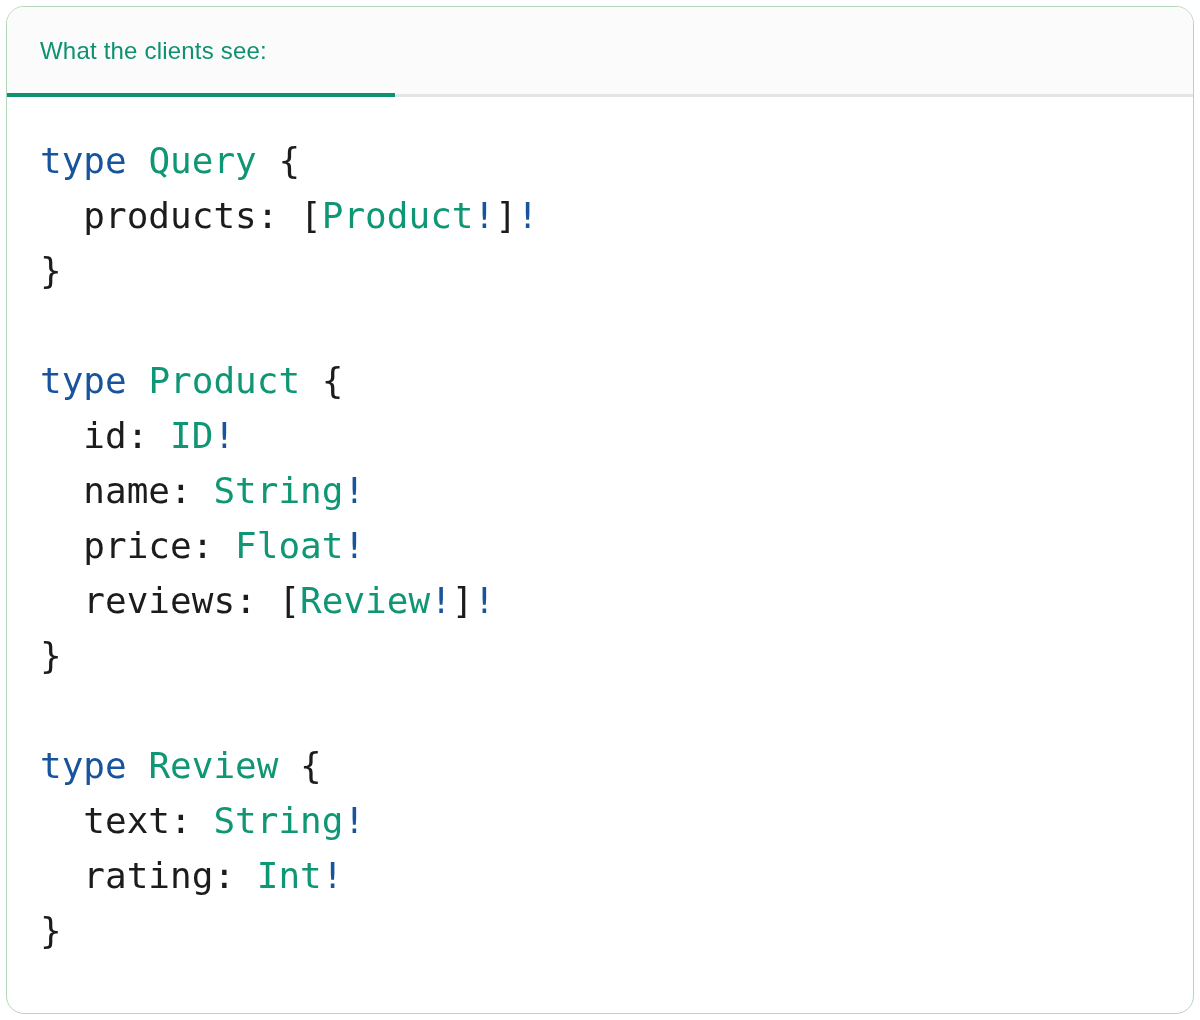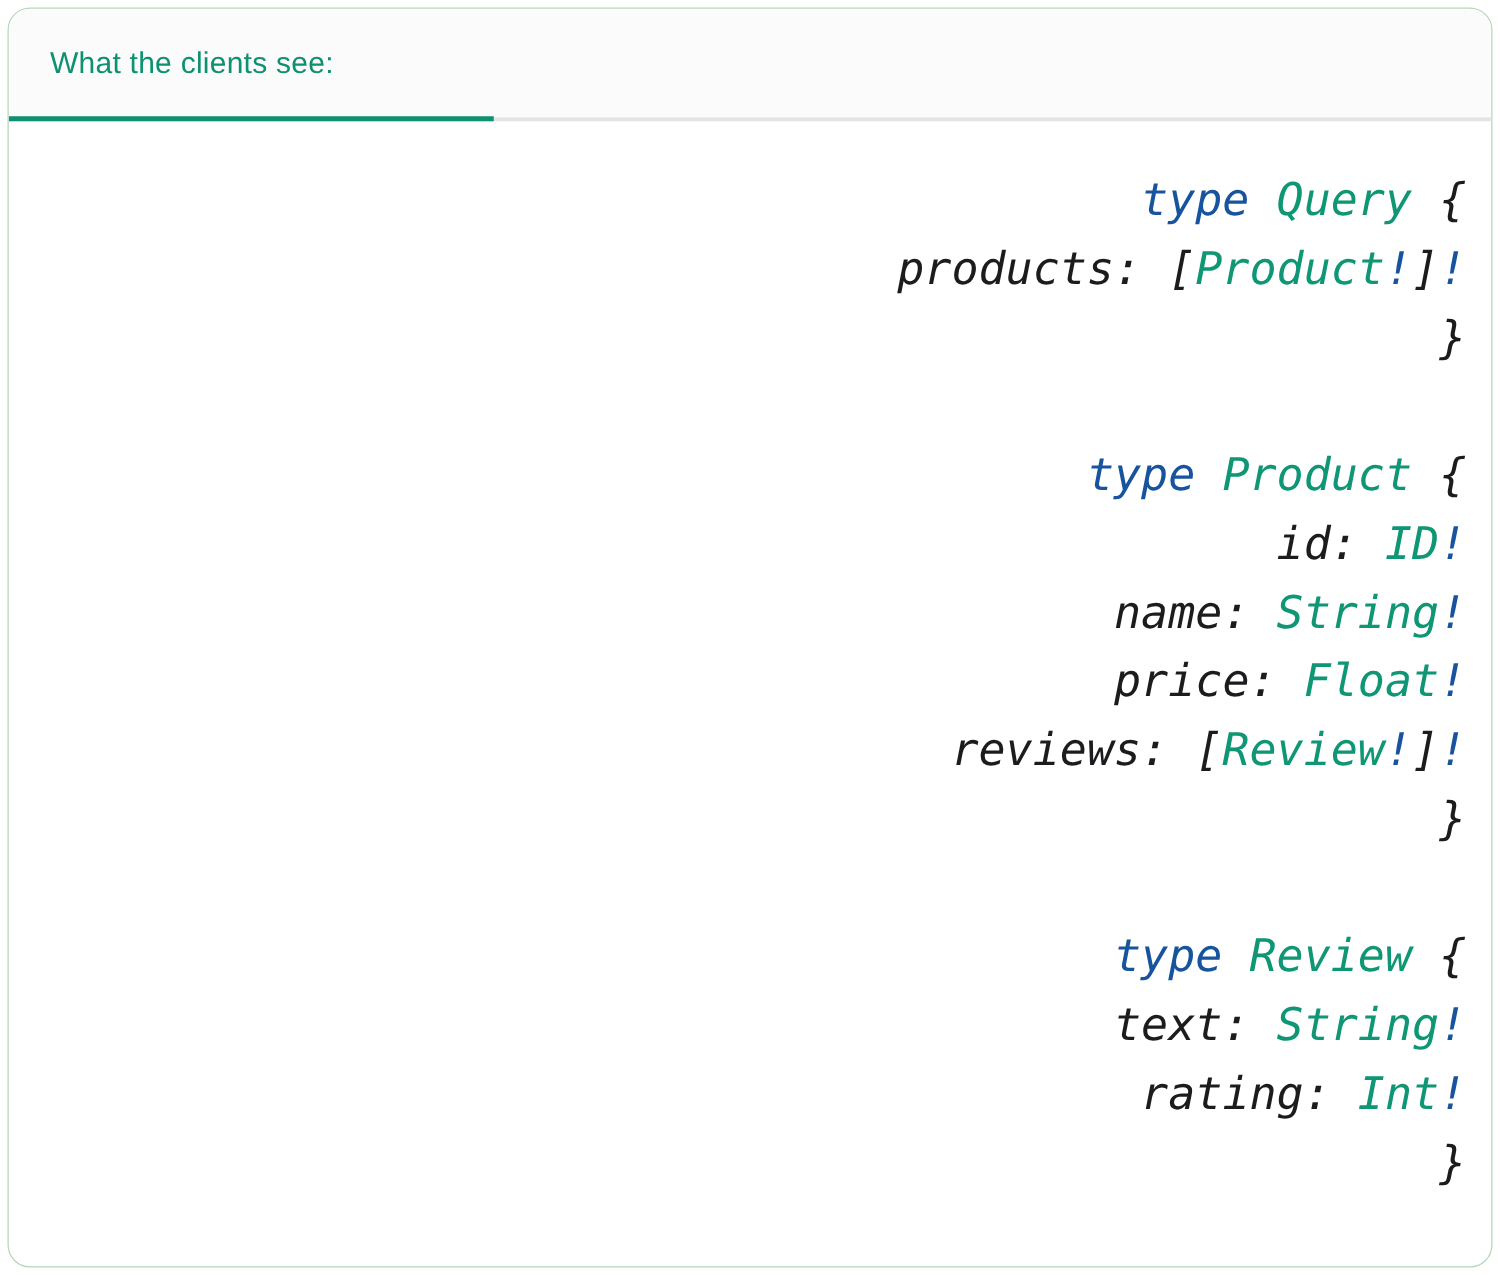--- a/index.html
+++ b/index.html
@@ -20,21 +20,20 @@
     font-family:"Liberation Sans", sans-serif;
   }
   .card{
     box-sizing:border-box;
     margin:6px;
     width:1188px; height:1008px;
     background:var(--card-bg);
     border:1.5px solid var(--card-border);
     border-radius:18px;
     overflow:hidden;
-    text-align:right;
   }
   .card-header{
     position:relative;
     box-sizing:border-box;
     height:90px;
     background:var(--header-bg);
     border-bottom:3px solid var(--divider);
     display:flex;
     align-items:center;
     padding-left:33px;
@@ -57,21 +56,20 @@
     padding:36px 20px 40px 33px;
     font-family:"DejaVu Sans Mono","Liberation Mono",monospace;
     font-size:36px;
     color:var(--plain);
     white-space:pre;
   }
   .code-line{
     height:55px;
     line-height:55px;
     white-space:pre;
-    font-style:italic;
   }
   .tok-kw{ color:var(--kw); }
   .tok-ty{ color:var(--ty); }
   .tok-bang{ color:var(--bang); }
   .tok-pl{ color:var(--plain); }
 </style>
 </head>
 <body>
 
 <div class="card">

